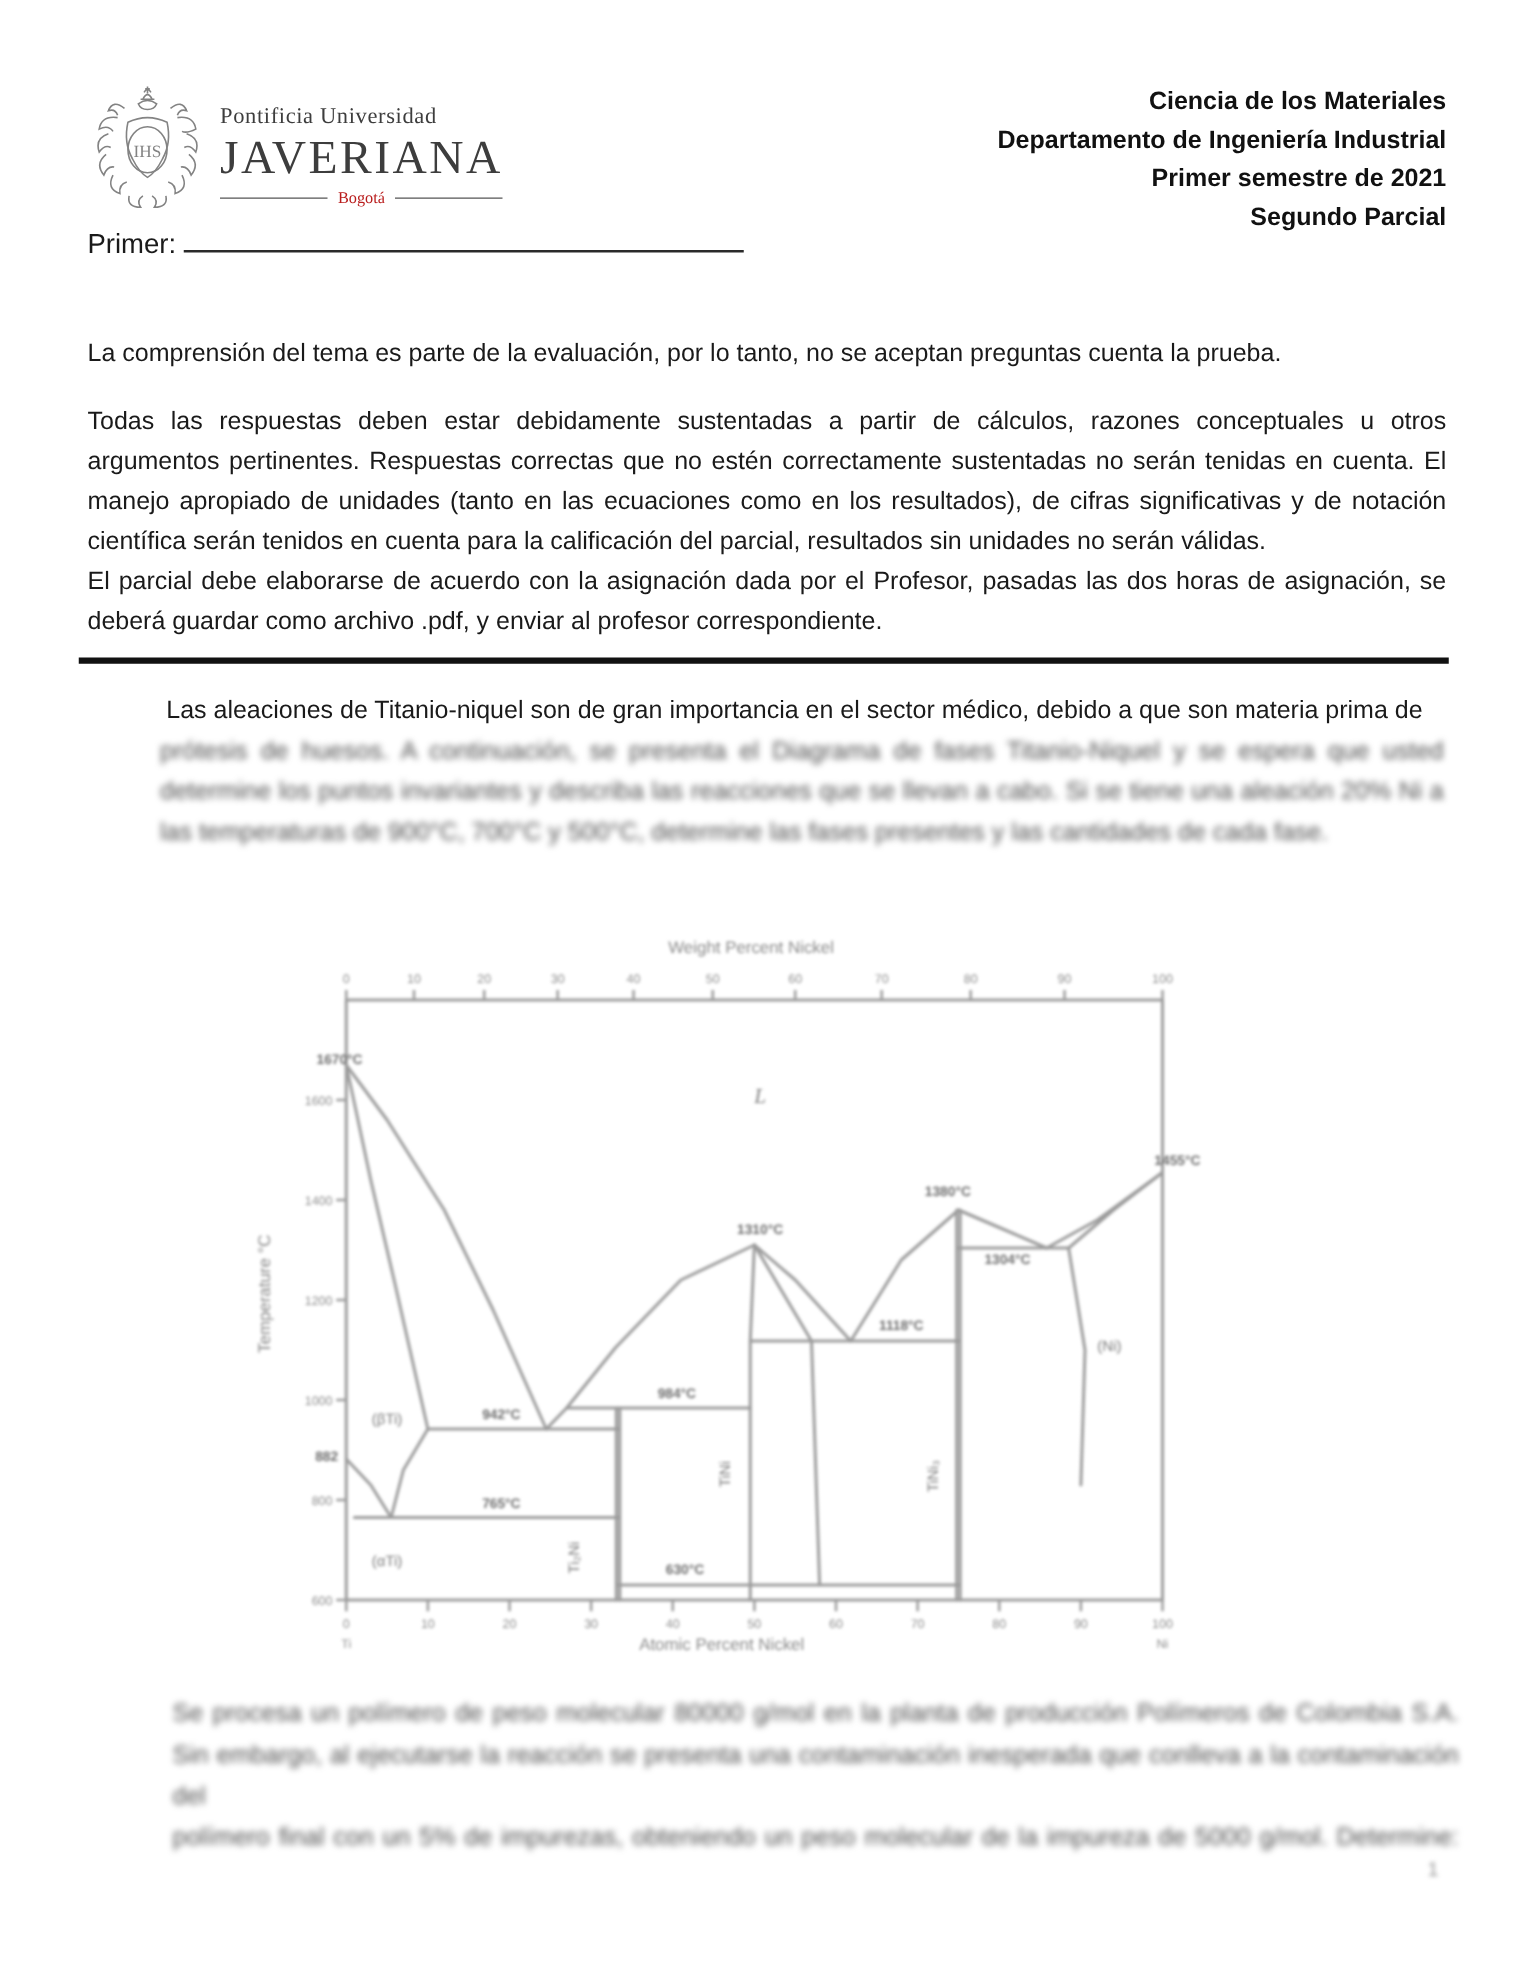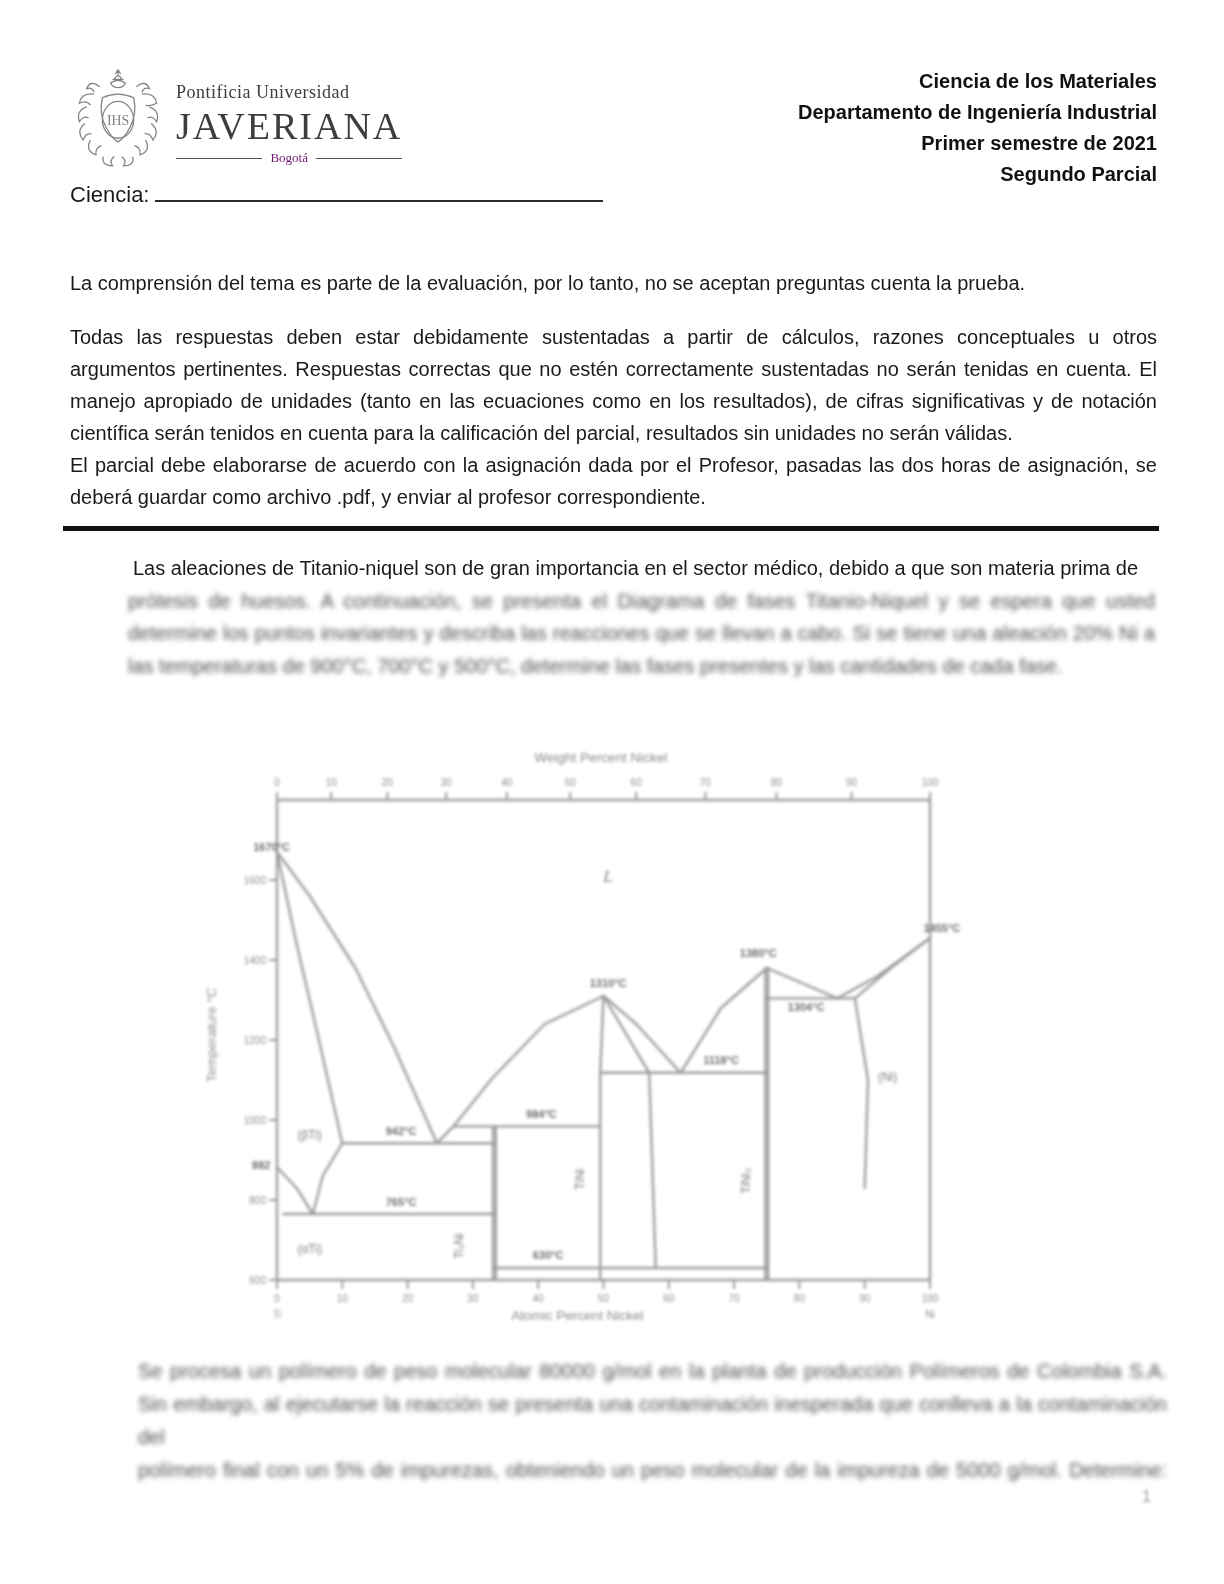--- a/index.html
+++ b/index.html
@@ -7,21 +7,21 @@
     position:relative;width:1224px;height:1584px;background:#ffffff;
     margin:0 auto;font-family:"Liberation Sans",sans-serif;color:#1a1a1a;
     overflow:hidden;
   }
   
   .logo-wrap{position:absolute;left:72px;top:66px;display:flex;align-items:flex-start;}
   .crest{width:92px;height:104px;filter:blur(.3px);opacity:.85;}
   .logo-text{margin-left:12px;margin-top:16px;font-family:"Liberation Serif",serif;color:#3d3d3d;}
   .logo-line1{font-size:18px;letter-spacing:.5px;}
   .logo-line2{font-size:38px;letter-spacing:2px;margin-top:1px;}
-  .logo-city{display:flex;align-items:center;font-size:13px;margin-top:2px;color:#701a75;}
+  .logo-city{display:flex;align-items:center;font-size:13px;margin-top:2px;color:#b91c1c;}
   .logo-city .rule{flex:1;height:0;border-top:1.5px solid #555;}
   .logo-city span{padding:0 8px;}
   .hdr-right{
     position:absolute;right:67px;top:66px;text-align:right;
     font-weight:bold;font-size:20px;line-height:31px;color:#111;
   }
   
   .name-row{position:absolute;left:70px;top:180px;font-size:22px;}
   .name-blank{display:inline-block;width:448px;border-bottom:2px solid #2a2a2a;height:20px;margin-left:6px;}
   
@@ -88,21 +88,21 @@
   </div>
 
   <div class="hdr-right">
     <div>Ciencia de los Materiales</div>
     <div>Departamento de Ingeniería Industrial</div>
     <div>Primer semestre de 2021</div>
     <div>Segundo Parcial</div>
   </div>
 
   <div class="name-row">
-    <span>Ciencia:</span><span class="name-blank"></span>
+    <span>Primer:</span><span class="name-blank"></span>
   </div>
 
   <div class="instructions">
     <p class="p1">La comprensión del tema es parte de la evaluación, por lo tanto, no se aceptan preguntas cuenta la prueba.</p>
     <p class="p2">Todas las respuestas deben estar debidamente sustentadas a partir de cálculos, razones conceptuales u otros argumentos pertinentes. Respuestas correctas que no estén correctamente sustentadas no serán tenidas en cuenta. El manejo apropiado de unidades (tanto en las ecuaciones como en los resultados), de cifras significativas y de notación científica serán tenidos en cuenta para la calificación del parcial, resultados sin unidades no serán válidas.</p>
     <p class="p3">El parcial debe elaborarse de acuerdo con la asignación dada por el Profesor, pasadas las dos horas de asignación, se deberá guardar como archivo .pdf, y enviar al profesor correspondiente.</p>
   </div>
 
   <div class="separator"></div>
 

